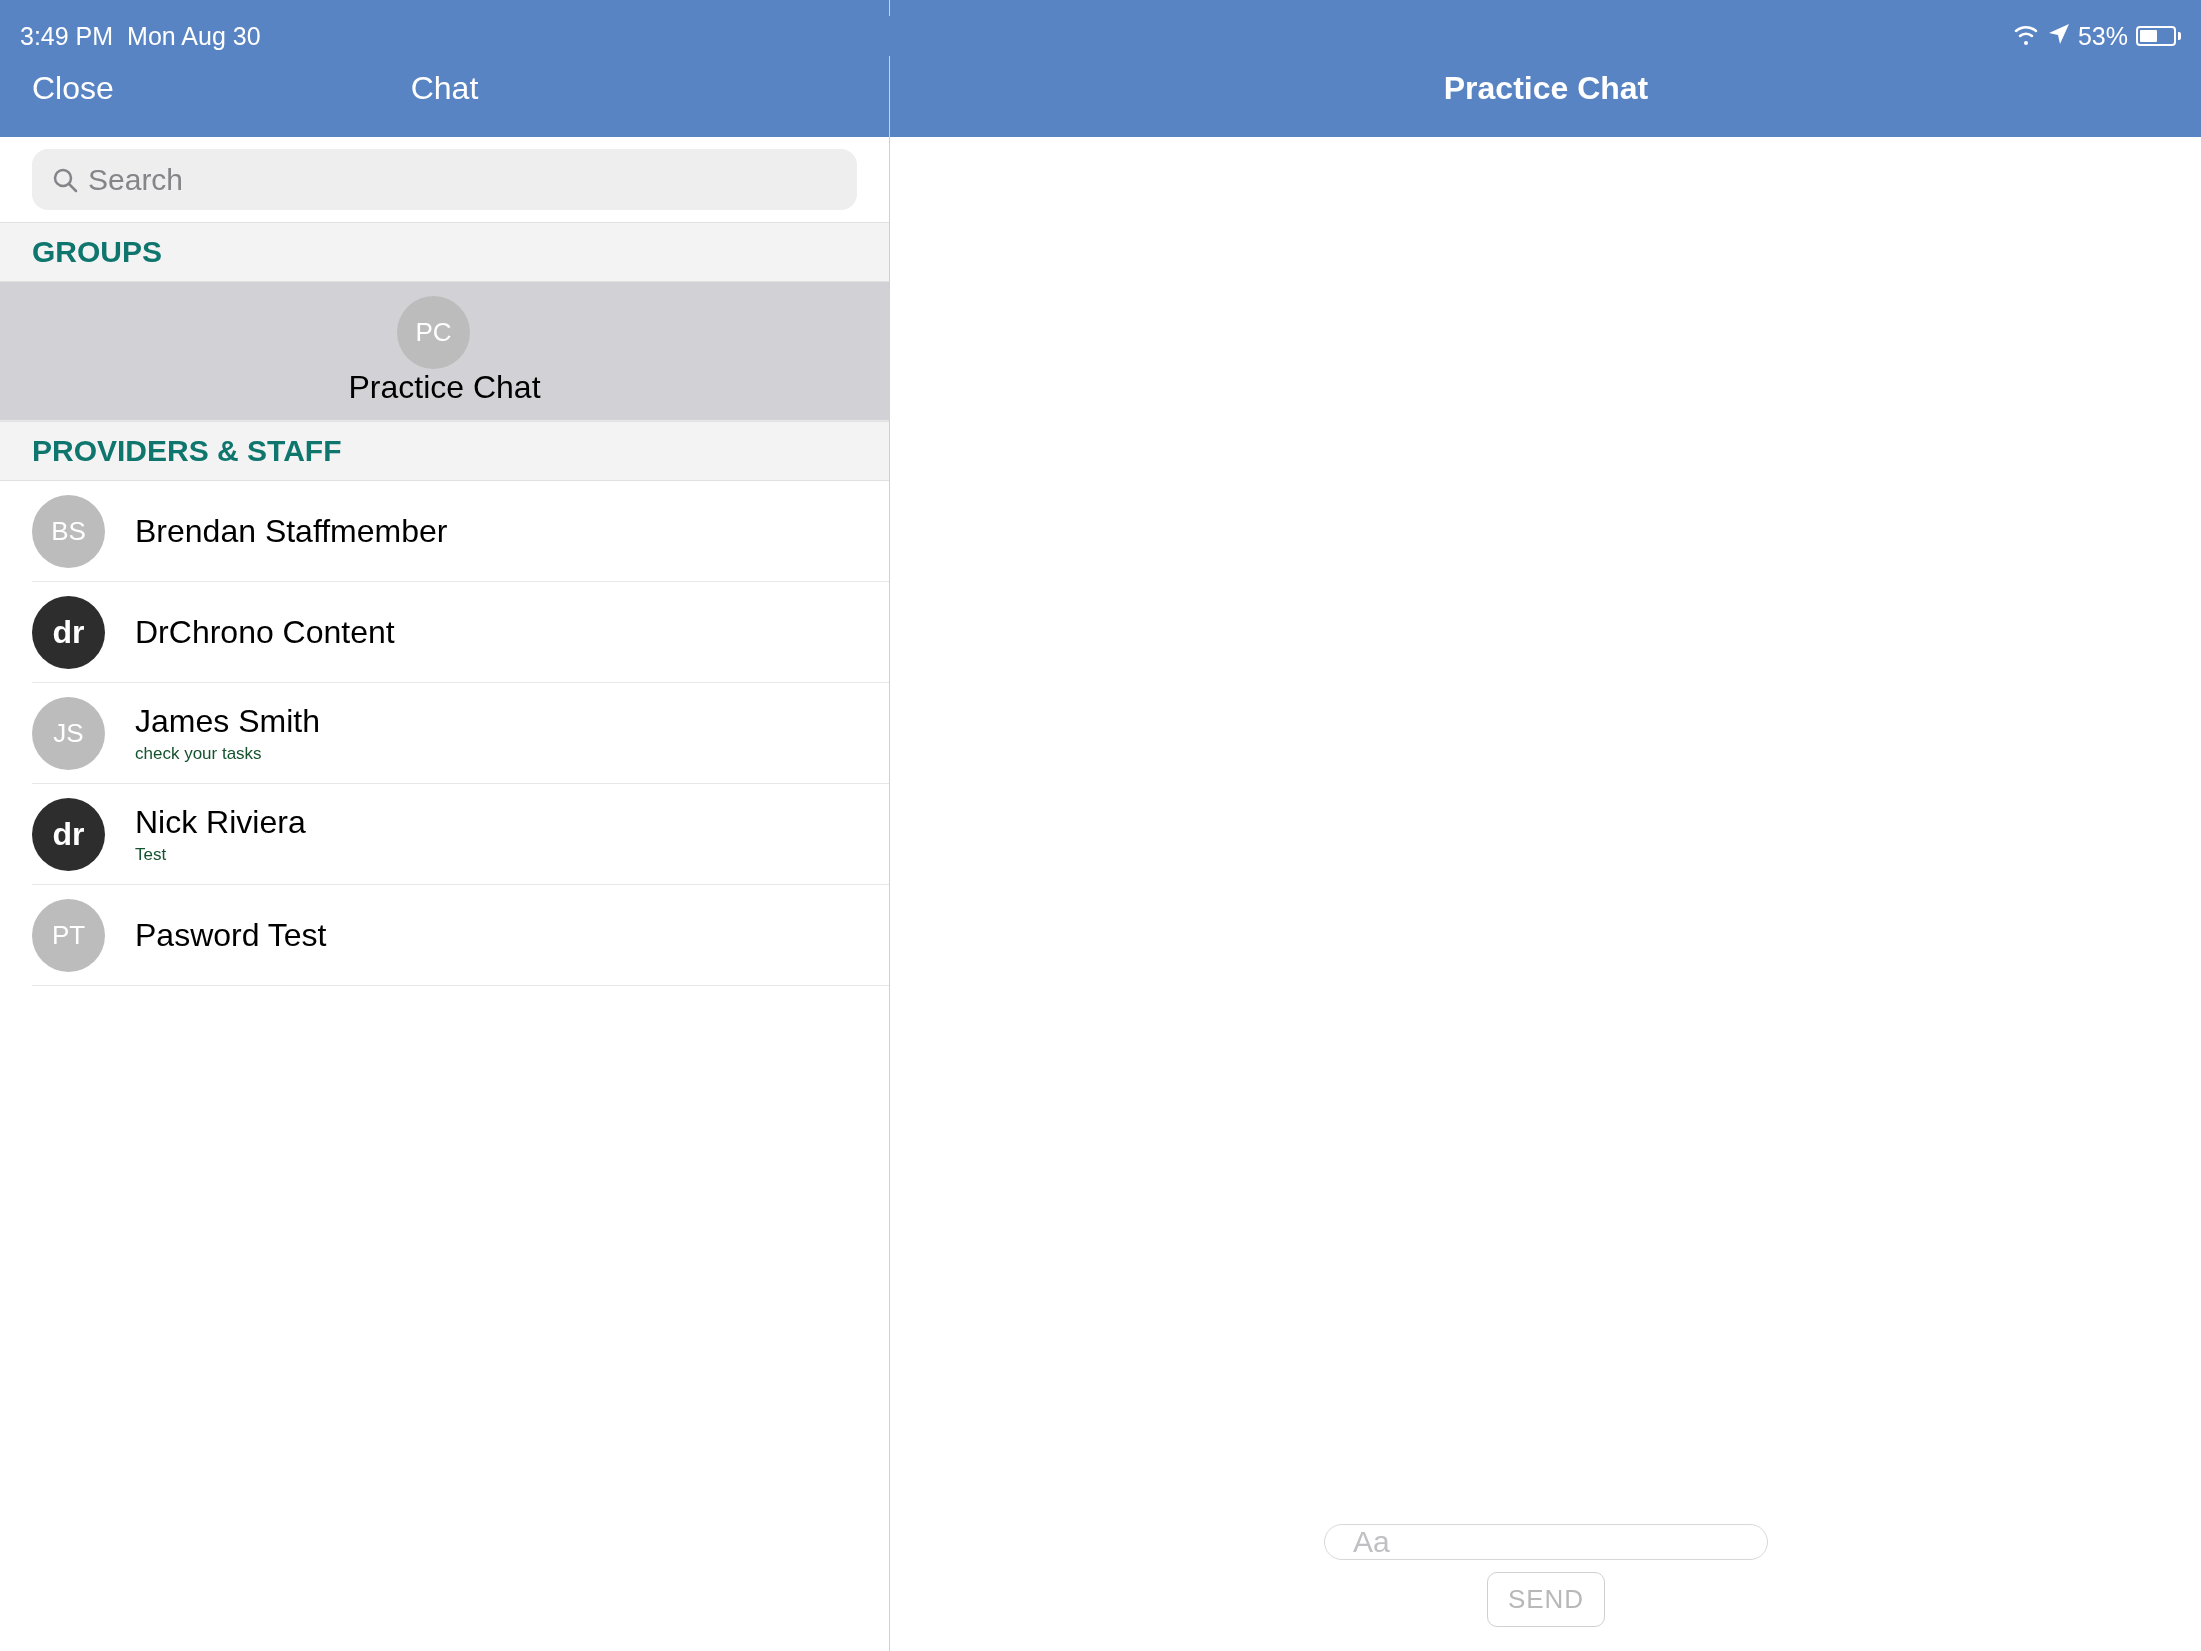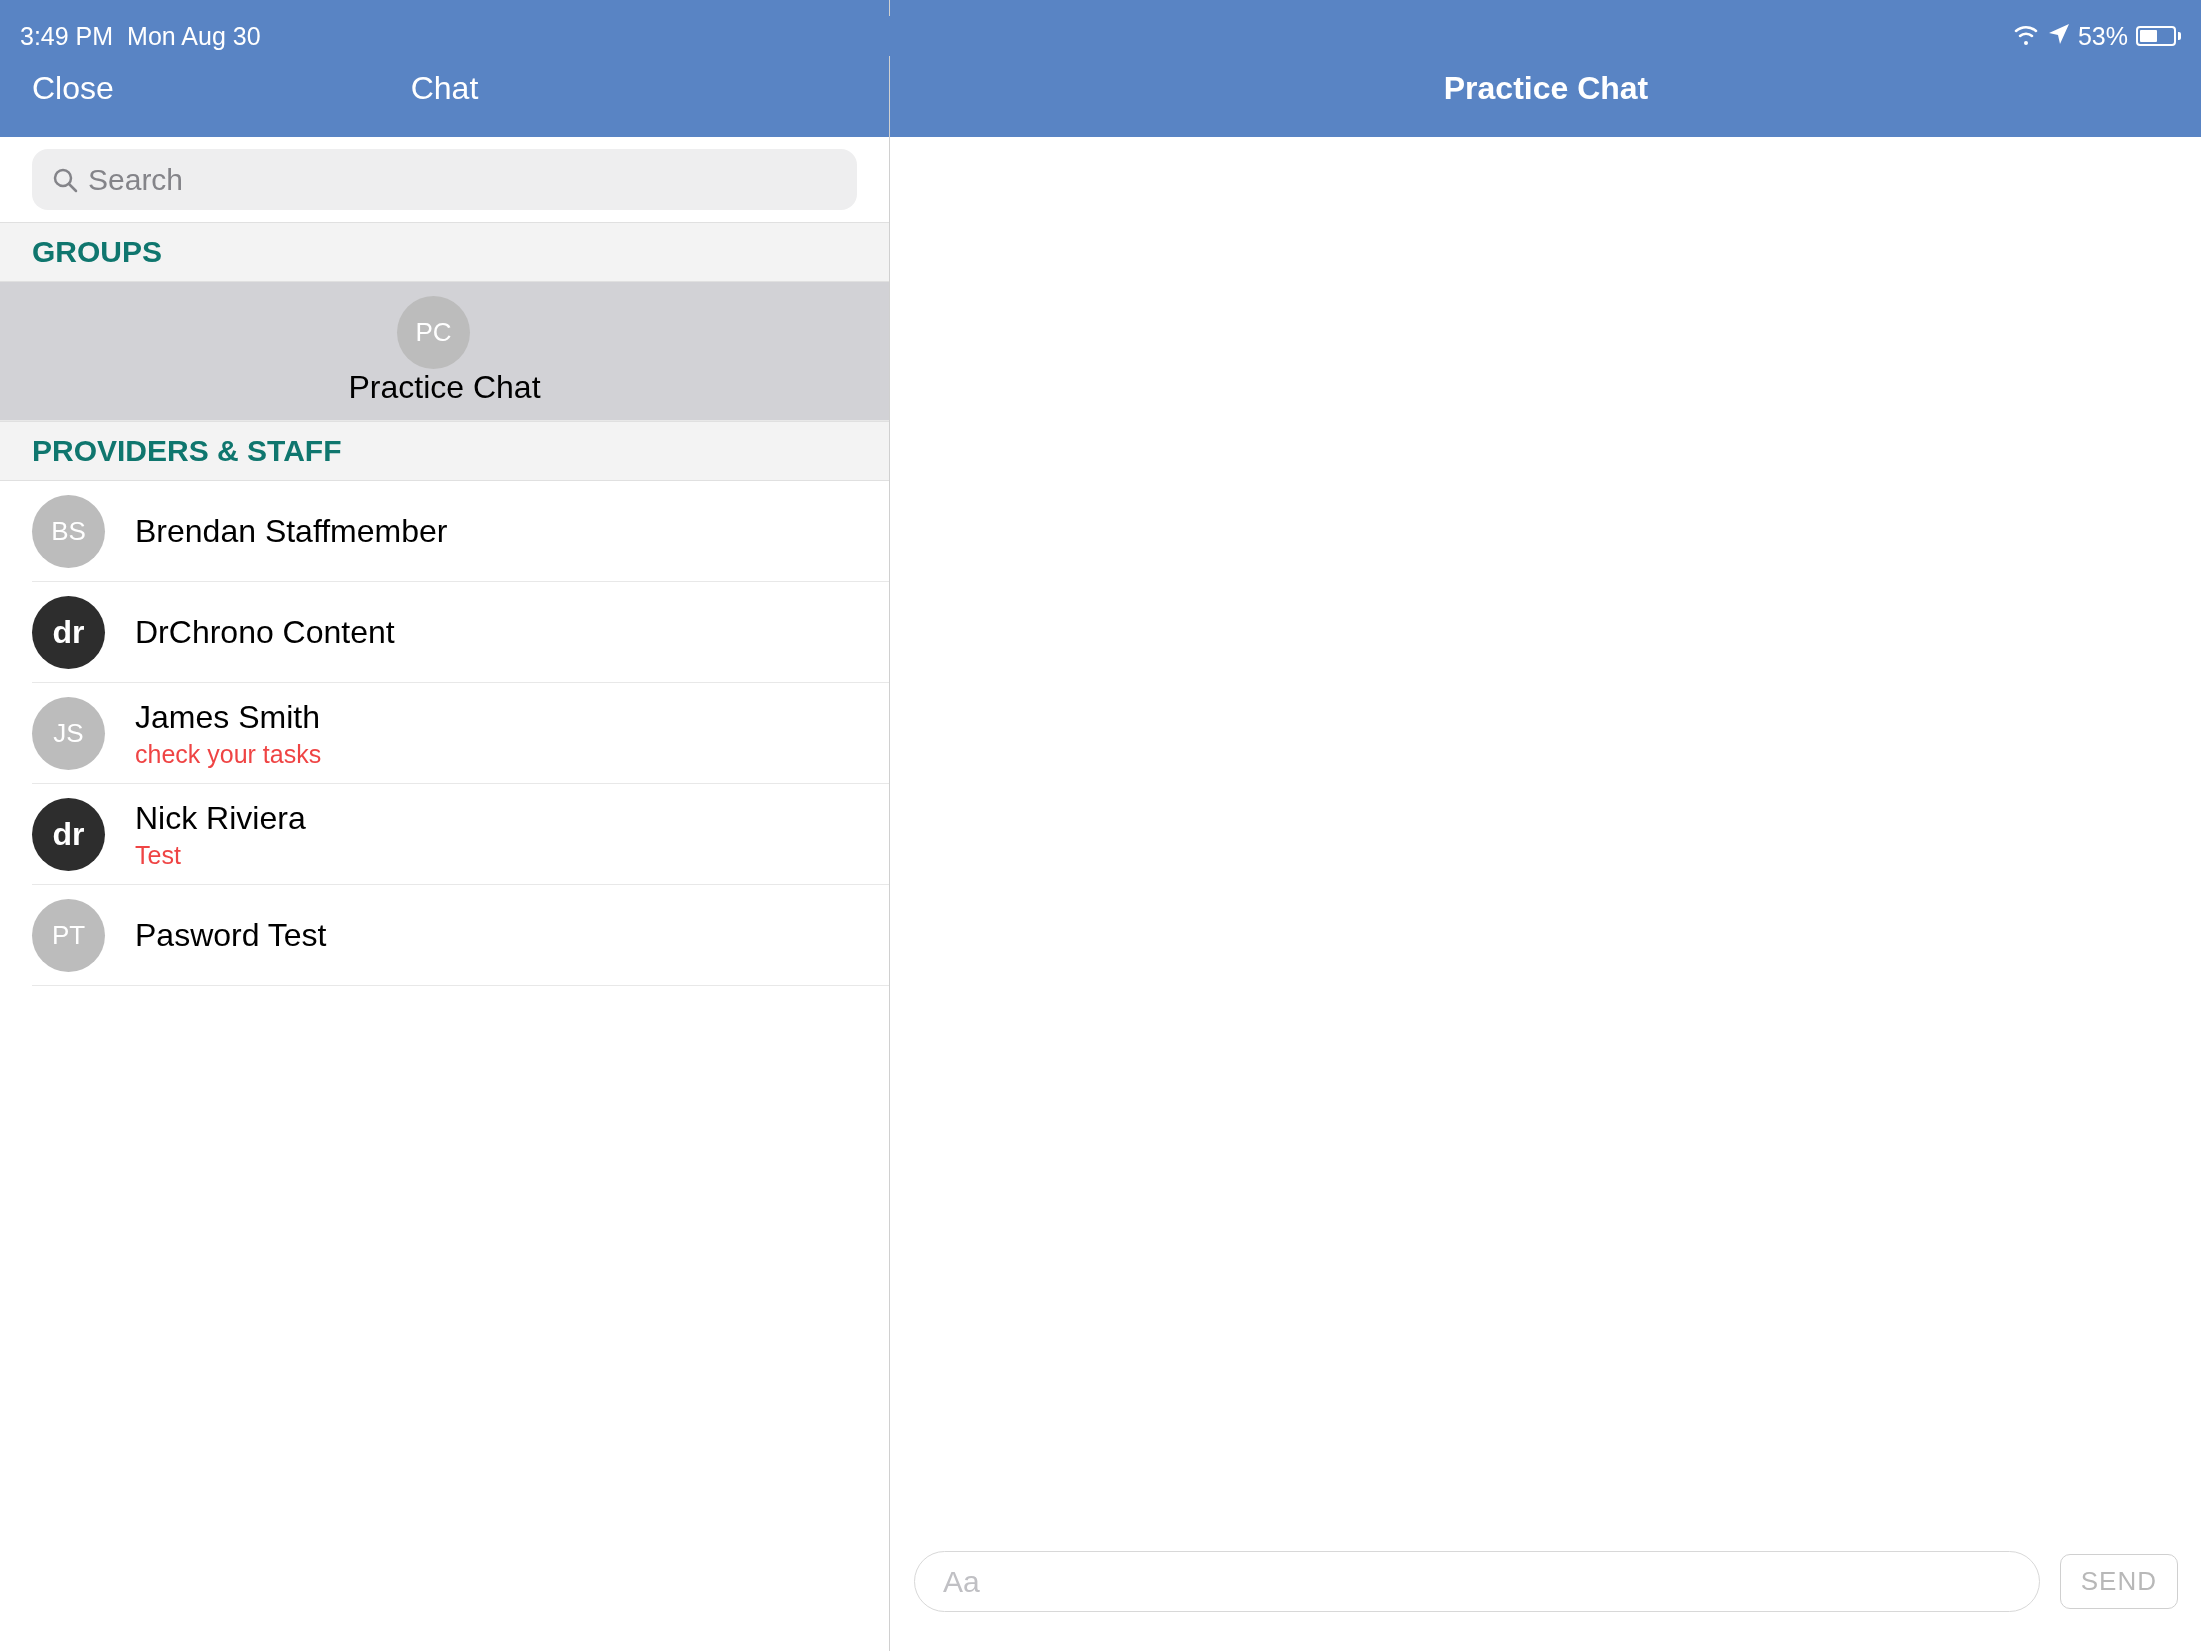--- a/index.html
+++ b/index.html
@@ -220,22 +220,22 @@
       flex-direction: column;
     }
     
     .item-name {
       font-size: 32px;
       color: #000000;
       font-weight: 400;
     }
     
     .item-subtitle {
-      font-size: 25px;
-      color: #ef4444;
+      font-size: 17px;
+      color: #14532d;
       margin-top: 4px;
     }
     
     .providers-list .list-item {
       border-bottom: none;
       position: relative;
       gap: 8px;
     }
     
     .providers-list .list-item::after {
@@ -273,22 +273,23 @@
     }
     
     .chat-area {
       flex: 1;
     }
     
     
     .input-bar {
       display: flex;
       align-items: center;
-      padding: 16px 24px 39px 24px;
-      gap: 20px;
+      padding: 16px 24px 24px 24px;
+      gap: 12px;
+      flex-direction: column;
     }
     
     .message-input {
       flex: 1;
       height: 61px;
       border: 1px solid #d8d8d8;
       border-radius: 31px;
       padding: 0 28px;
       font-size: 30px;
       outline: none;

